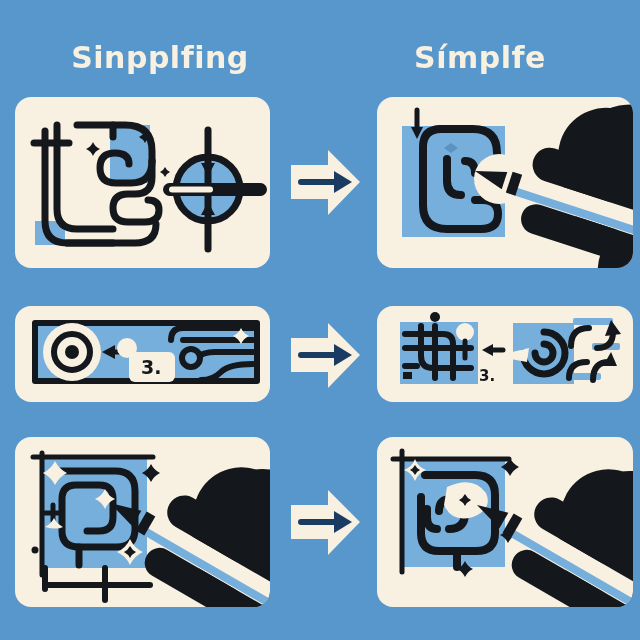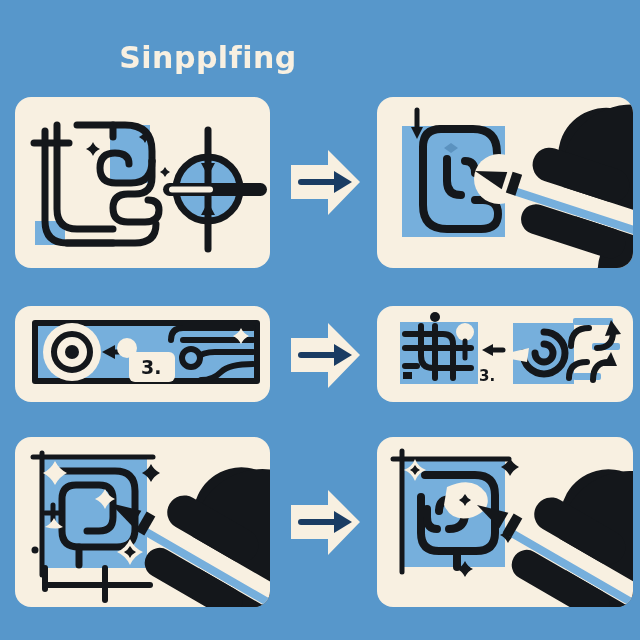--- a/index.html
+++ b/index.html
@@ -3,21 +3,21 @@
 <meta charset="utf-8">
 <style>
   :root{
     --background:#5797CB; --panel:#F8F0E1; --ink:#14171B;
     --figure-blue:#76AFDC; --figure-blue-dark:#5B92BF; --arrow-navy:#1A3C63;
   }
   html,body{margin:0;padding:0;}
   #canvas{position:relative;width:640px;height:640px;background:var(--background);
     overflow:hidden;font-family:"DejaVu Sans","Liberation Sans",sans-serif;}
   .title{position:absolute;top:40px;width:320px;text-align:center;
-    font-size:30px;font-weight:700;letter-spacing:.5px;color:var(--panel);padding-left:48px;}
+    font-size:30px;font-weight:700;letter-spacing:.5px;color:var(--panel);}
   .t-left{left:0;} .t-right{left:320px;}
   .panel{position:absolute;background:var(--panel);border-radius:16px;overflow:hidden;}
   #p1l{left:15px;top:97px;width:255px;height:171px;}
   #p1r{left:377px;top:97px;width:256px;height:171px;}
   #p2l{left:15px;top:306px;width:255px;height:96px;}
   #p2r{left:377px;top:306px;width:256px;height:96px;}
   #p3l{left:15px;top:437px;width:255px;height:170px;}
   #p3r{left:377px;top:437px;width:256px;height:170px;}
   .panel svg{display:block;width:100%;height:100%;}
   .block-arrow{position:absolute;left:288px;width:76px;height:75px;}
@@ -48,20 +48,21 @@
       </g>
       <g id="block-arrow-shape">
         <polygon class="fcream" points="3,20 40,20 40,5 72,37 40,70 40,54 3,54"></polygon>
         <path d="M13 37 H48" style="fill:none;stroke:var(--arrow-navy);stroke-width:6;stroke-linecap:round;"></path>
         <polygon points="46,26 64,37 46,48" style="fill:var(--arrow-navy)"></polygon>
       </g>
     </defs>
   </svg>
 
   <div class="title t-left">Sinpplfing</div>
+  <div class="title t-right">Símplfe</div>
 
   <div class="panel" id="p1l">
     <svg viewBox="0 0 255 171">
       <rect class="fblue" x="95" y="28" width="40" height="58"></rect>
       <rect class="fblue" x="20" y="124" width="30" height="24"></rect>
       <g class="st w7">
         <path d="M30 34 V124 Q30 146 52 146 H98"></path>
         <path d="M42 28 V112 Q42 132 62 132 H98"></path>
         <path d="M19 46 H54"></path>
         <path d="M62 28 H110 Q137 28 137 54 V64"></path>

